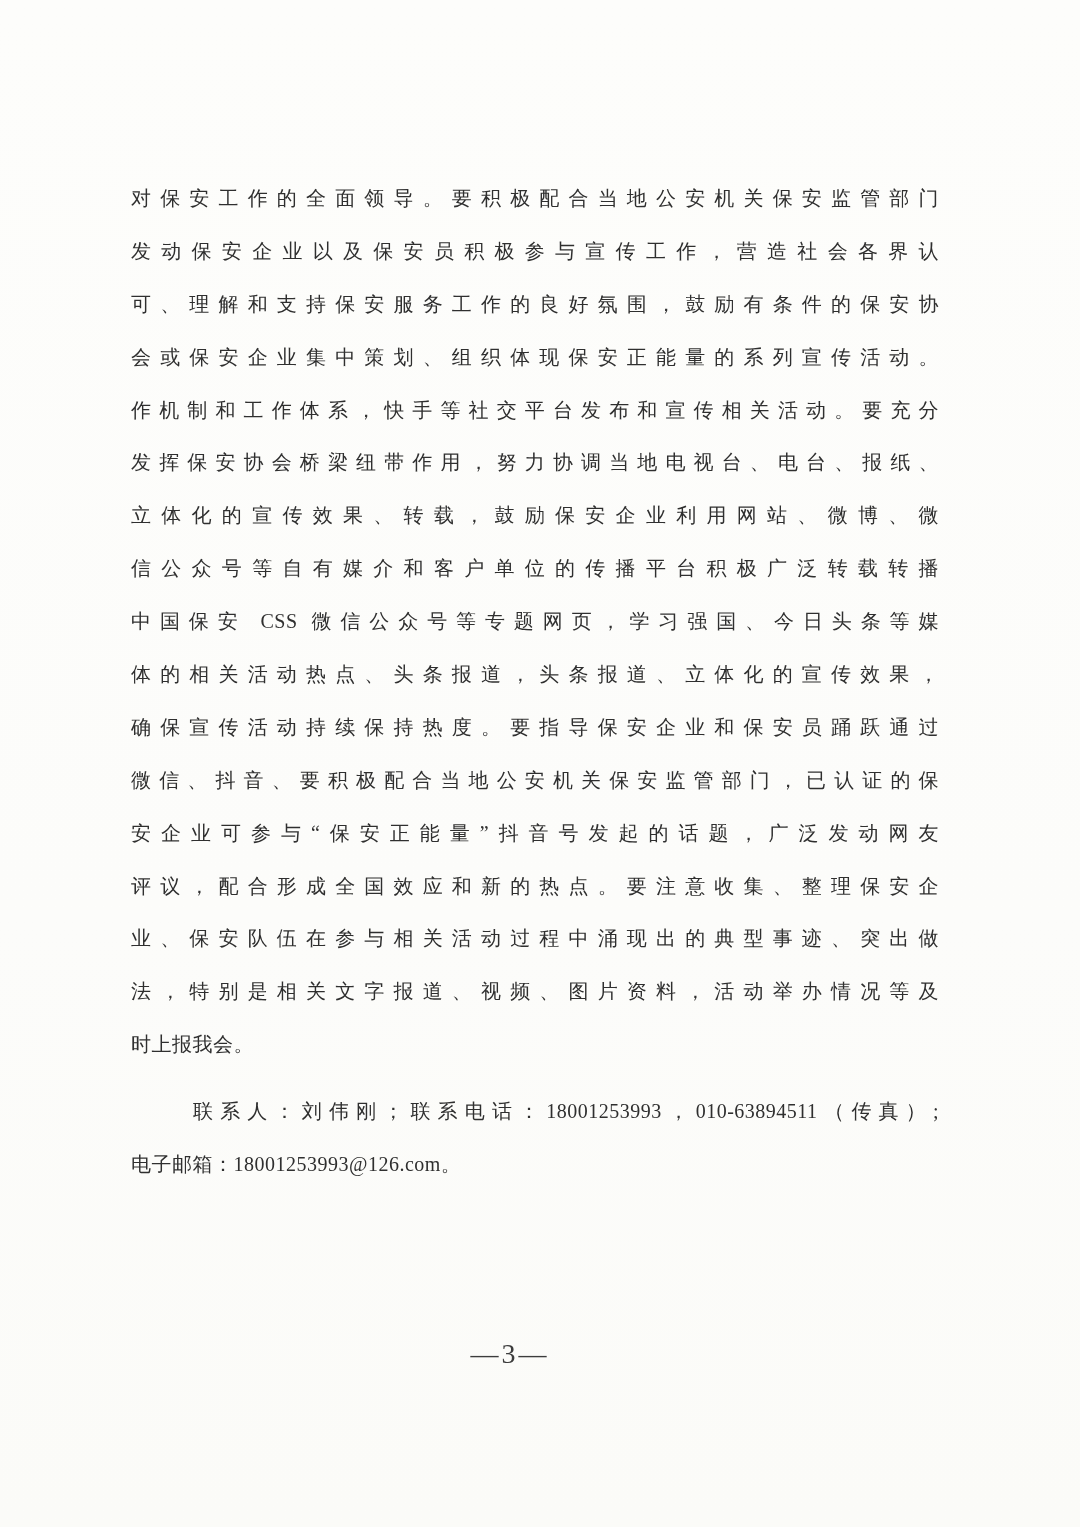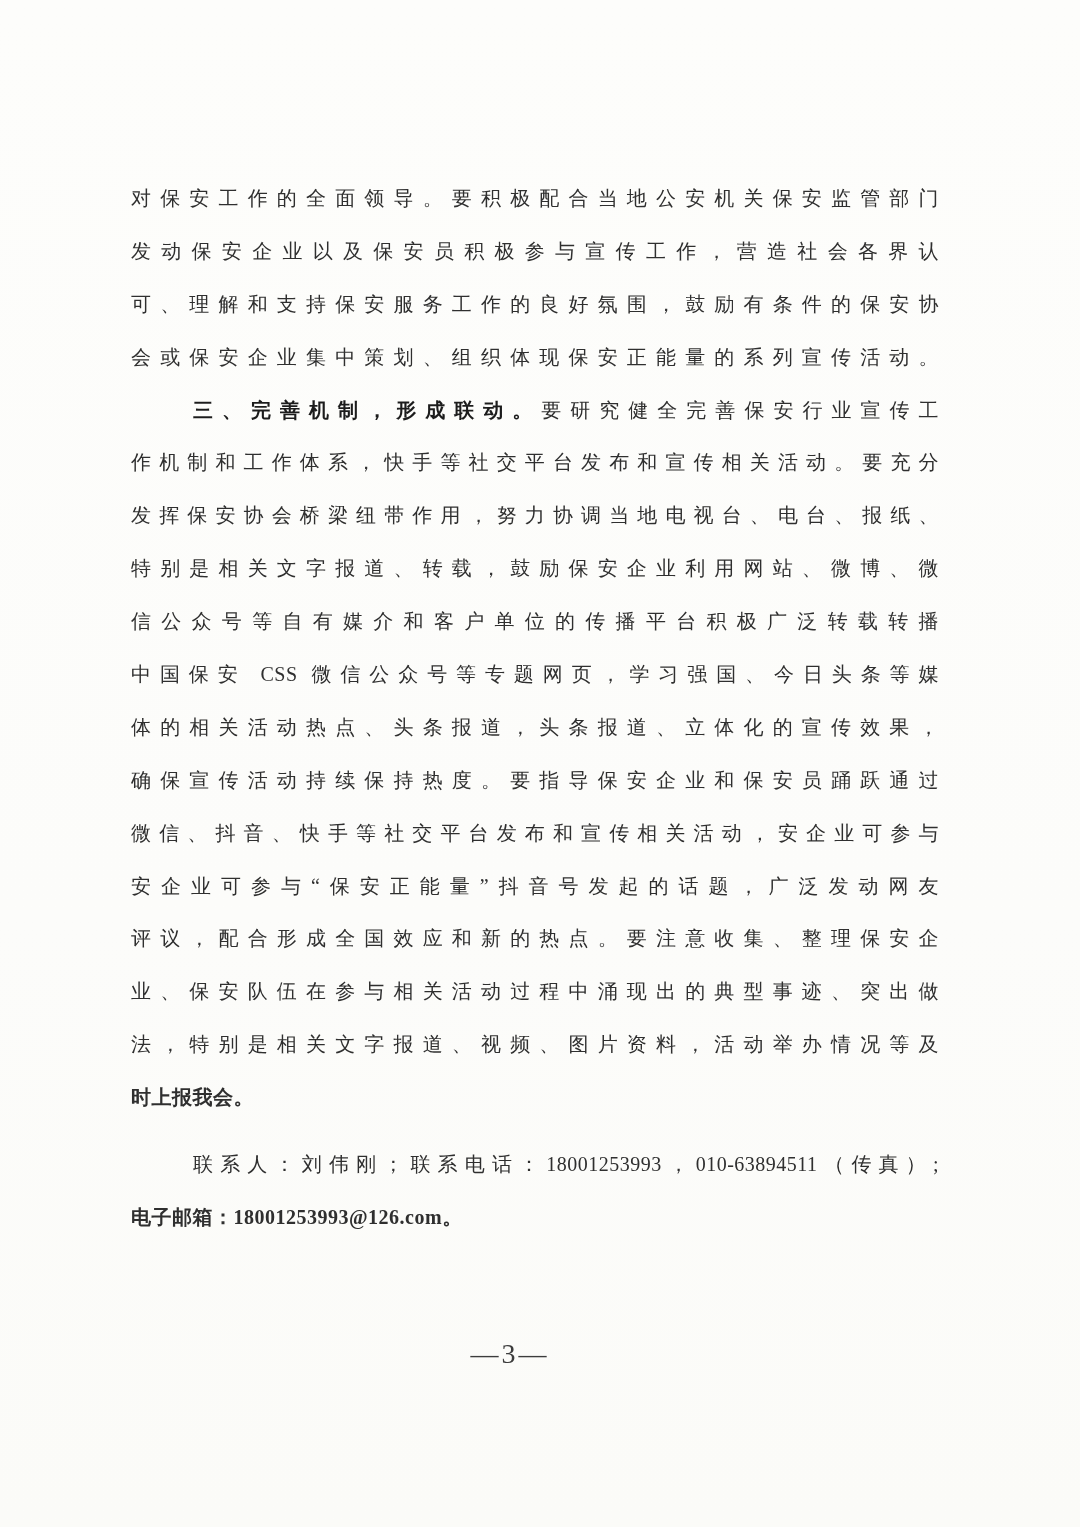--- a/index.html
+++ b/index.html
@@ -32,21 +32,20 @@
     height: 52.9px;
     line-height: 52.9px;
     text-align: justify;
     text-align-last: justify;
     text-justify: inter-character;
     letter-spacing: 0.5px;
   }
   .line.no-justify {
     text-align: left;
     text-align-last: left;
-    font-weight: bold;
   }
   .line.indent {
     text-indent: 62px;
   }
   .line.gap-before {
     margin-top: 14px;
   }
   .bold-lead {
     font-family: "Liberation Sans", "DejaVu Sans", sans-serif;
     font-weight: 700;
@@ -65,29 +64,28 @@
 </style>
 </head>
 <body>
 
 <div class="page">
   <div class="content" id="document-body">
       <div class="line"><span>对保安工作的全面领导。要积极配合当地公安机关保安监管部门</span></div>
       <div class="line"><span>发动保安企业以及保安员积极参与宣传工作，营造社会各界认</span></div>
       <div class="line"><span>可、理解和支持保安服务工作的良好氛围，鼓励有条件的保安协</span></div>
       <div class="line"><span>会或保安企业集中策划、组织体现保安正能量的系列宣传活动。</span></div>
-      <div class="line indent"><span class="bold-lead">三、完善机制，形成联动。</span><span>要研究健全完善保安行业宣传工</span></div>
       <div class="line"><span>作机制和工作体系，快手等社交平台发布和宣传相关活动。要充分</span></div>
       <div class="line"><span>发挥保安协会桥梁纽带作用，努力协调当地电视台、电台、报纸、</span></div>
-      <div class="line"><span>特别是相关文字报道、转载，鼓励保安企业利用网站、微博、微</span></div>
+      <div class="line"><span>立体化的宣传效果、转载，鼓励保安企业利用网站、微博、微</span></div>
       <div class="line"><span>信公众号等自有媒介和客户单位的传播平台积极广泛转载转播</span></div>
       <div class="line"><span>中国保安 CSS 微信公众号等专题网页，学习强国、今日头条等媒</span></div>
       <div class="line"><span>体的相关活动热点、头条报道，头条报道、立体化的宣传效果，</span></div>
       <div class="line"><span>确保宣传活动持续保持热度。要指导保安企业和保安员踊跃通过</span></div>
-      <div class="line"><span>微信、抖音、快手等社交平台发布和宣传相关活动，安企业可参与</span></div>
+      <div class="line"><span>微信、抖音、要积极配合当地公安机关保安监管部门，已认证的保</span></div>
       <div class="line"><span>安企业可参与“保安正能量”抖音号发起的话题，广泛发动网友</span></div>
       <div class="line"><span>评议，配合形成全国效应和新的热点。要注意收集、整理保安企</span></div>
       <div class="line"><span>业、保安队伍在参与相关活动过程中涌现出的典型事迹、突出做</span></div>
       <div class="line"><span>法，特别是相关文字报道、视频、图片资料，活动举办情况等及</span></div>
       <div class="line no-justify"><span>时上报我会。</span></div>
       <div class="line indent gap-before"><span>联系人：刘伟刚；联系电话：18001253993，010-63894511（传真）;</span></div>
       <div class="line no-justify"><span>电子邮箱：18001253993@126.com。</span></div>
     </div>
   <div class="page-number">—3—</div>
 </div>

